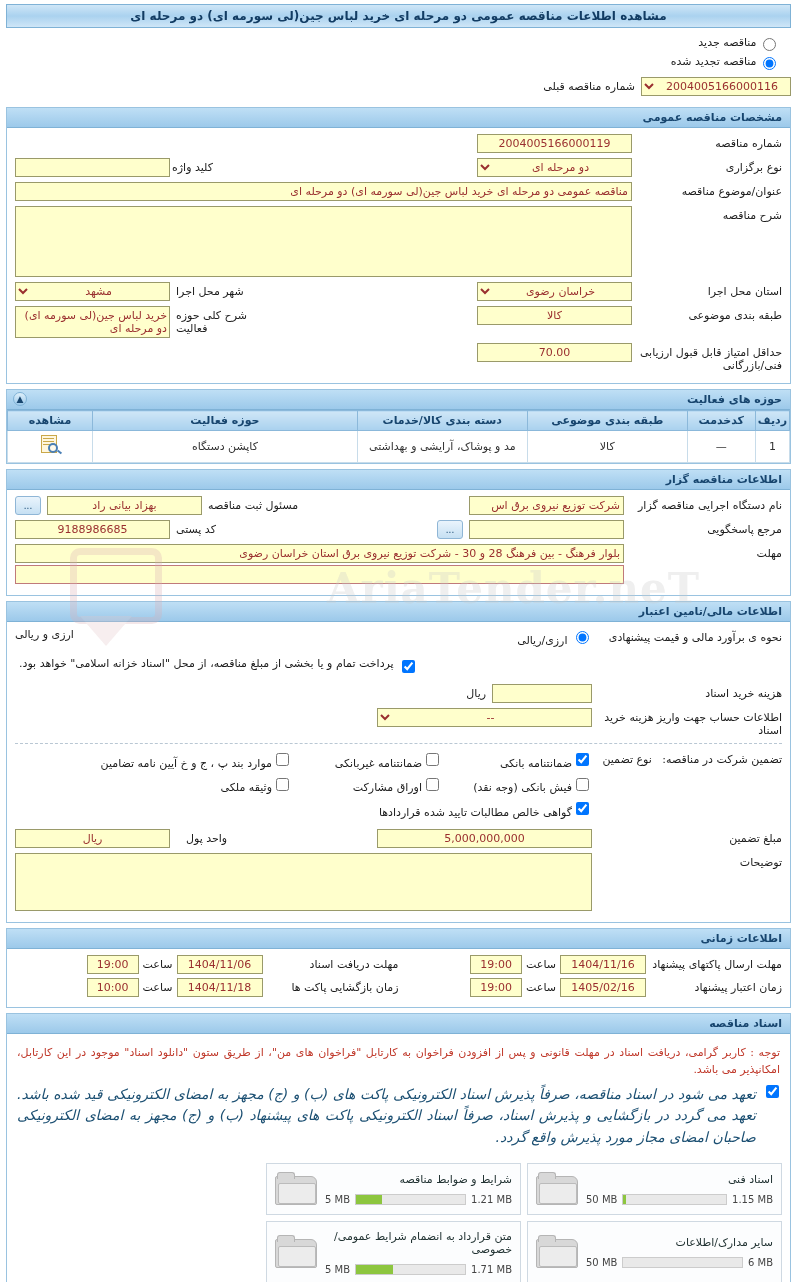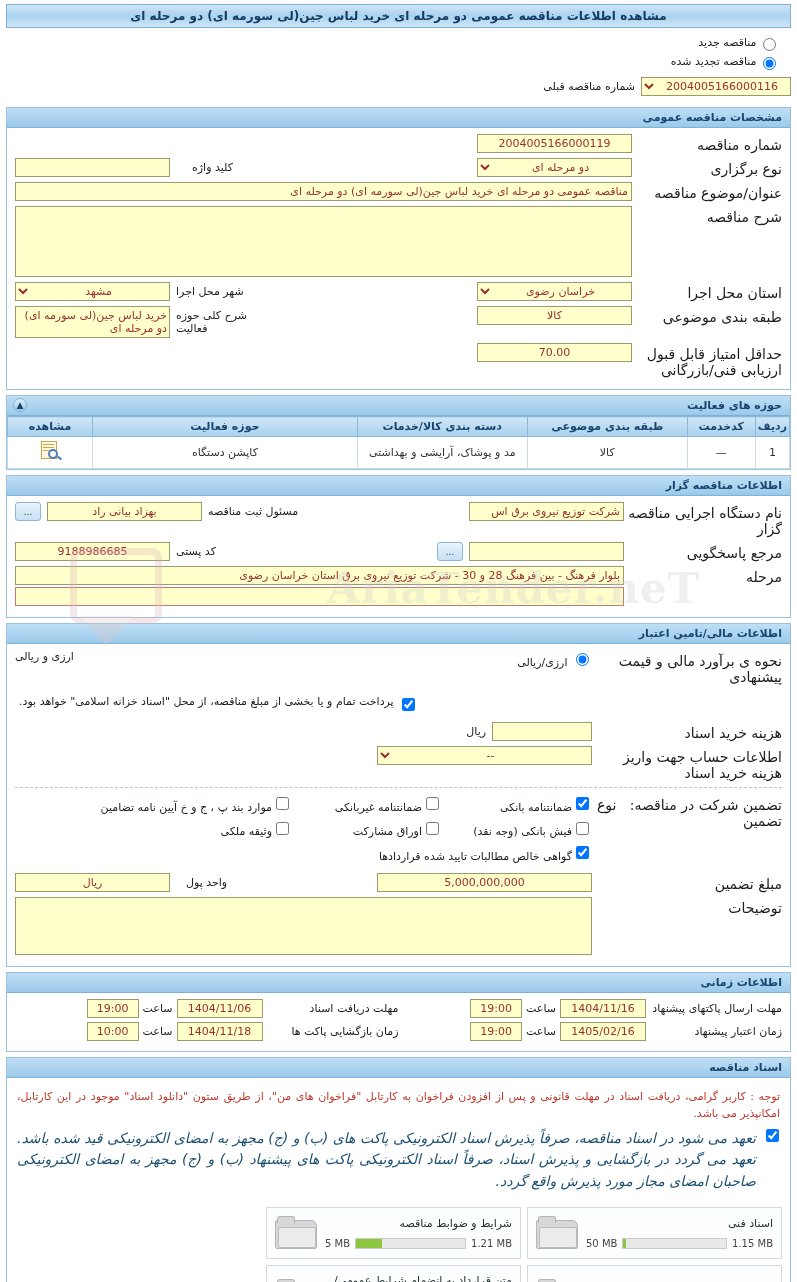--- a/index.html
+++ b/index.html
@@ -73,21 +73,21 @@
   .row {
     display: flex;
     align-items: flex-start;
     justify-content: flex-start;
     margin-bottom: 5px;
   }
   .row .lab {
     width: 150px;
     text-align: right;
     padding-top: 3px;
-    font-size: 14px;
+    font-size: 11px;
   }
   .row .ctl { flex: 1; display: flex; align-items: flex-start; gap: 6px; }
   textarea.fld {
     font-family: "DejaVu Sans", "Liberation Sans", sans-serif;
     font-size: 11px;
     border: 1px solid #9a9a6a;
     background: #ffffcc;
     color: #9a2f2f;
     padding: 2px;
     width: 100%;
@@ -257,21 +257,21 @@
         </div>
       </div>
 
       <div class="row">
         <div class="lab">نوع برگزاری</div>
         <div class="ctl" style="gap:0">
           <select class="sel" style="width:155px">
             <option>دو مرحله ای</option>
           </select>
           <div style="flex:1"></div>
-          <span class="lbl" style="padding-top:3px;margin-left:22px">کلید واژه</span>
+          <span class="lbl" style="padding-top:3px;margin-left:2px">کلید واژه</span>
           <input class="fld" style="width: 155px;" value="">
         </div>
       </div>
 
       <div class="row">
         <div class="lab">عنوان/موضوع مناقصه</div>
         <div class="ctl">
           <input class="fld" style="width: 100%; text-align: right;" value="مناقصه عمومی دو مرحله ای خرید لباس جین(لی سورمه ای) دو مرحله ای">
         </div>
       </div>
@@ -377,21 +377,21 @@
         <div class="ctl" style="gap:0">
           <input class="fld" style="width: 155px;" value="">
           <button class="btn-dots" style="margin-right:6px">...</button>
           <div style="flex:1"></div>
           <span class="lbl" style="padding-top:3px;margin-left:6px">کد پستی</span>
           <input class="fld" style="width: 155px;" value="9188986685">
         </div>
       </div>
 
       <div class="row">
-        <div class="lab" style="width:158px">مرحله</div>
+        <div class="lab" style="width:158px">مهلت</div>
         <div class="ctl" style="flex-direction:column;gap:2px">
           <input class="fld" style="width: 100%; text-align: right;" value="بلوار فرهنگ - بین فرهنگ 28 و 30 - شرکت توزیع نیروی برق استان خراسان رضوی">
           <input class="fld" style="width: 100%; border-color: rgb(192, 122, 122);" value="">
         </div>
       </div>
 
     </div>
   </div>
 
   <div class="section">

